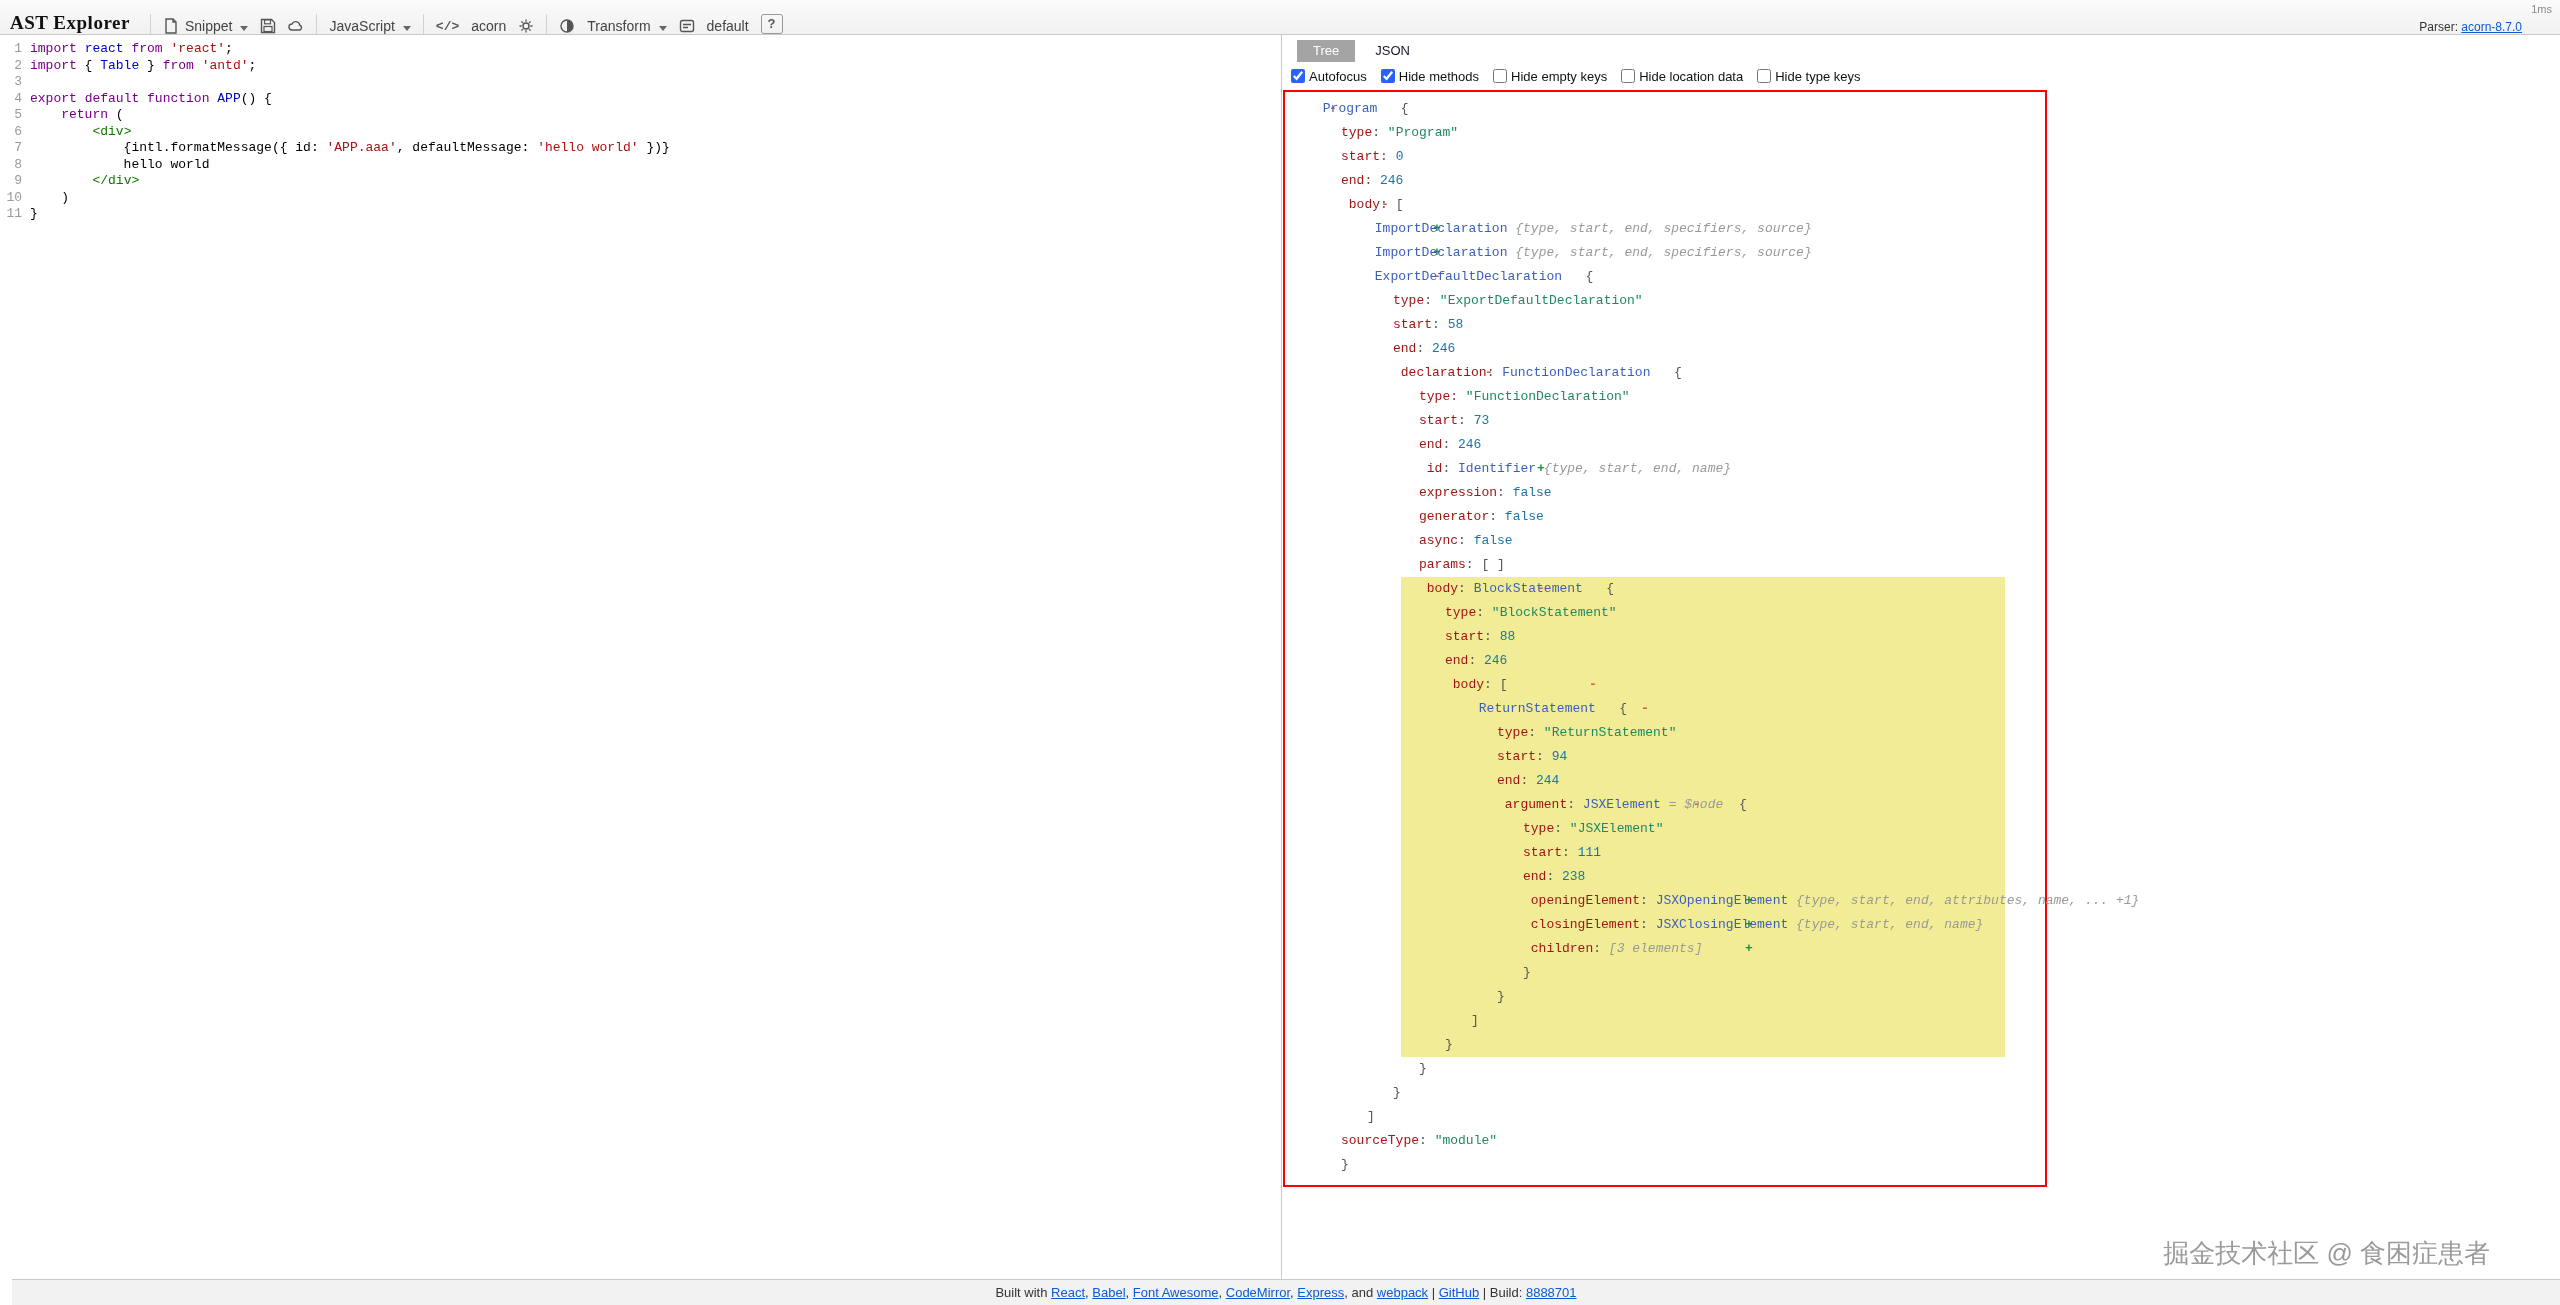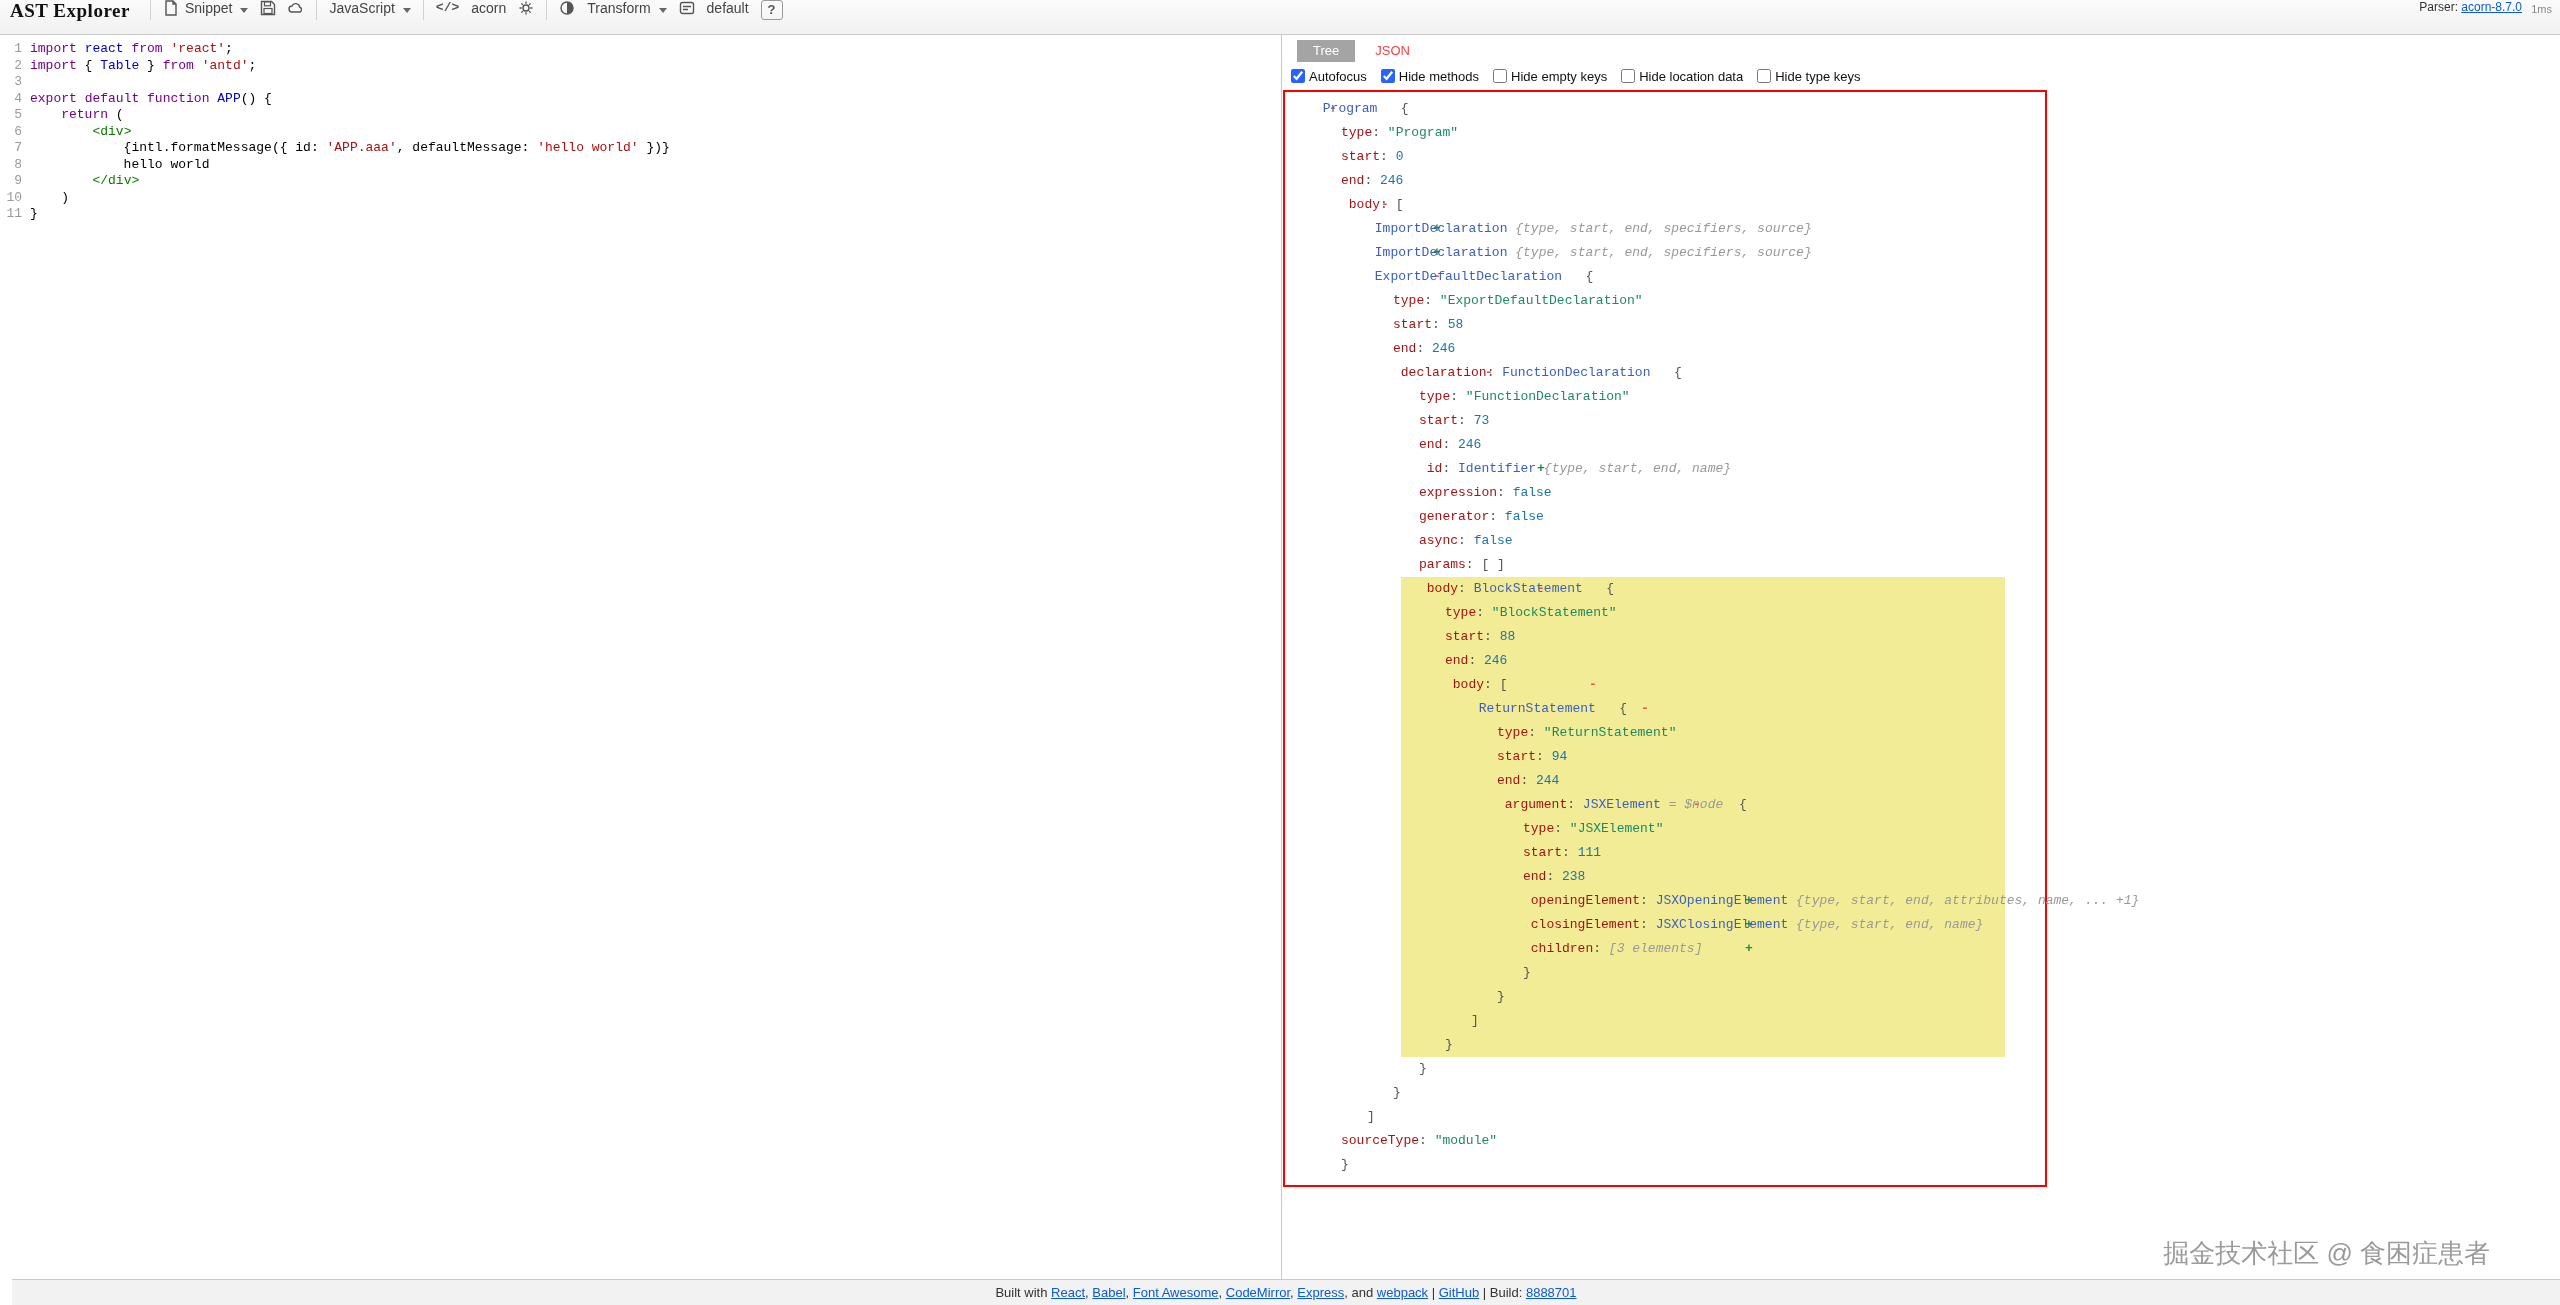--- a/index.html
+++ b/index.html
@@ -3,21 +3,21 @@
 <meta charset="utf-8">
 <style>
   * { box-sizing: border-box; margin: 0; padding: 0; }
   html,body { width:2560px; height:1305px; overflow:hidden; }
   body { font-family:"Liberation Sans", sans-serif; background:#fff; color:#222; }
   .app { position:relative; width:2560px; height:1305px; }
 
   
   header { position:absolute; top:0; left:0; right:0; height:35px;
     background:linear-gradient(#fbfbfb,#f1f1f1); border-bottom:1px solid #c9c9c9;
-    display:flex; align-items:flex-start; padding:0 10px; gap:12px; font-size:14px; color:#444; }
+    display:flex; align-items:flex-end; padding:0 10px; gap:12px; font-size:14px; color:#444; }
   .brand { font-family:"Liberation Serif", serif; font-weight:bold; font-size:19px; color:#111;
     width:128px; letter-spacing:0.5px; }
   .tb-sep { width:1px; height:20px; background:#d2d2d2; }
   .tb-btn { display:inline-flex; align-items:center; gap:6px; background:none; border:none;
     font-size:14px; color:#444; cursor:pointer; font-family:"Liberation Sans",sans-serif; }
   .caret::after { content:""; display:inline-block; width:0; height:0; margin-left:2px;
     border-left:4px solid transparent; border-right:4px solid transparent; border-top:5px solid #666; }
   .icon { width:16px; height:16px; display:inline-block; flex:none; }
   .code-ic { font-family:"Liberation Mono", monospace; font-weight:bold; font-size:13px; color:#555; }
   .help { border:1px solid #999; border-radius:3px; padding:0 6px; font-weight:bold;
@@ -31,21 +31,21 @@
   .editor { width:1282px; border-right:1px solid #c9c9c9; background:#fff; overflow:hidden;
     padding-top:6px; font-family:"Liberation Mono", monospace; font-size:13px; }
   .cm-line { display:flex; line-height:16.5px; white-space:pre; }
   .cm-gutter { width:30px; flex:none; text-align:right; padding-right:8px; color:#9a9a9a; }
   .cm-code { white-space:pre; color:#000; }
   .cm-kw { color:#770088; } .cm-str { color:#aa1111; } .cm-def { color:#0000cc; }
   .cm-tag { color:#117700; } .cm-pl { color:#000; } .cm-var { color:#000; } .cm-prop { color:#000; }
 
   .right { flex:1; position:relative; background:#fff; overflow:hidden; }
   .tabs { display:flex; gap:4px; padding:3px 0 0 15px; height:27px; align-items:flex-end; }
-  .tab { padding:3px 16px 4px; font-size:13px; color:#ef4444; cursor:pointer; }
+  .tab { padding:3px 16px 4px; font-size:13px; color:#0f172a; cursor:pointer; }
   .tab.active { background:#a4a4a4; color:#fff; }
   .options { display:flex; align-items:center; gap:14px; height:28px; padding-left:9px; font-size:13px; color:#111; }
   .options label { display:flex; align-items:center; gap:4px; cursor:pointer; }
   .options input { width:14px; height:14px; accent-color:#2962ff; }
 
   
   .tree { margin-left:1px; width:764px; border:2px solid #f00; background:#fff;
     padding:5px 0 8px 0; font-family:"Liberation Mono", monospace; font-size:13px; }
   .tline { position:relative; line-height:24px; white-space:pre; cursor:pointer; }
   .tline > span { position:relative; z-index:1; }

